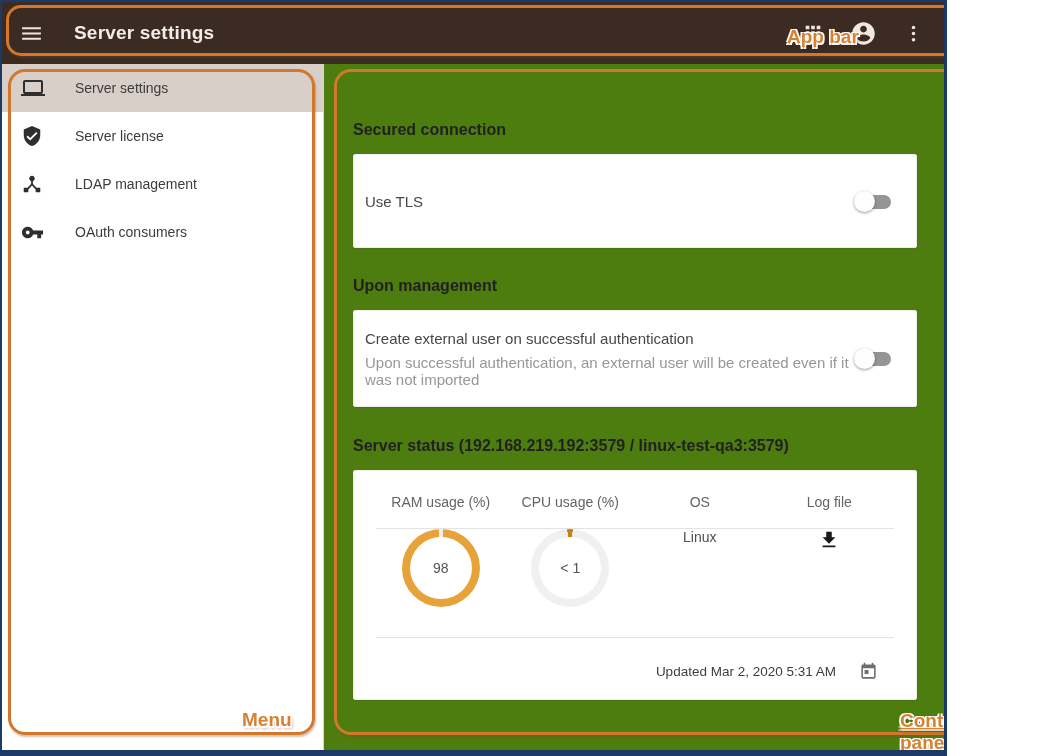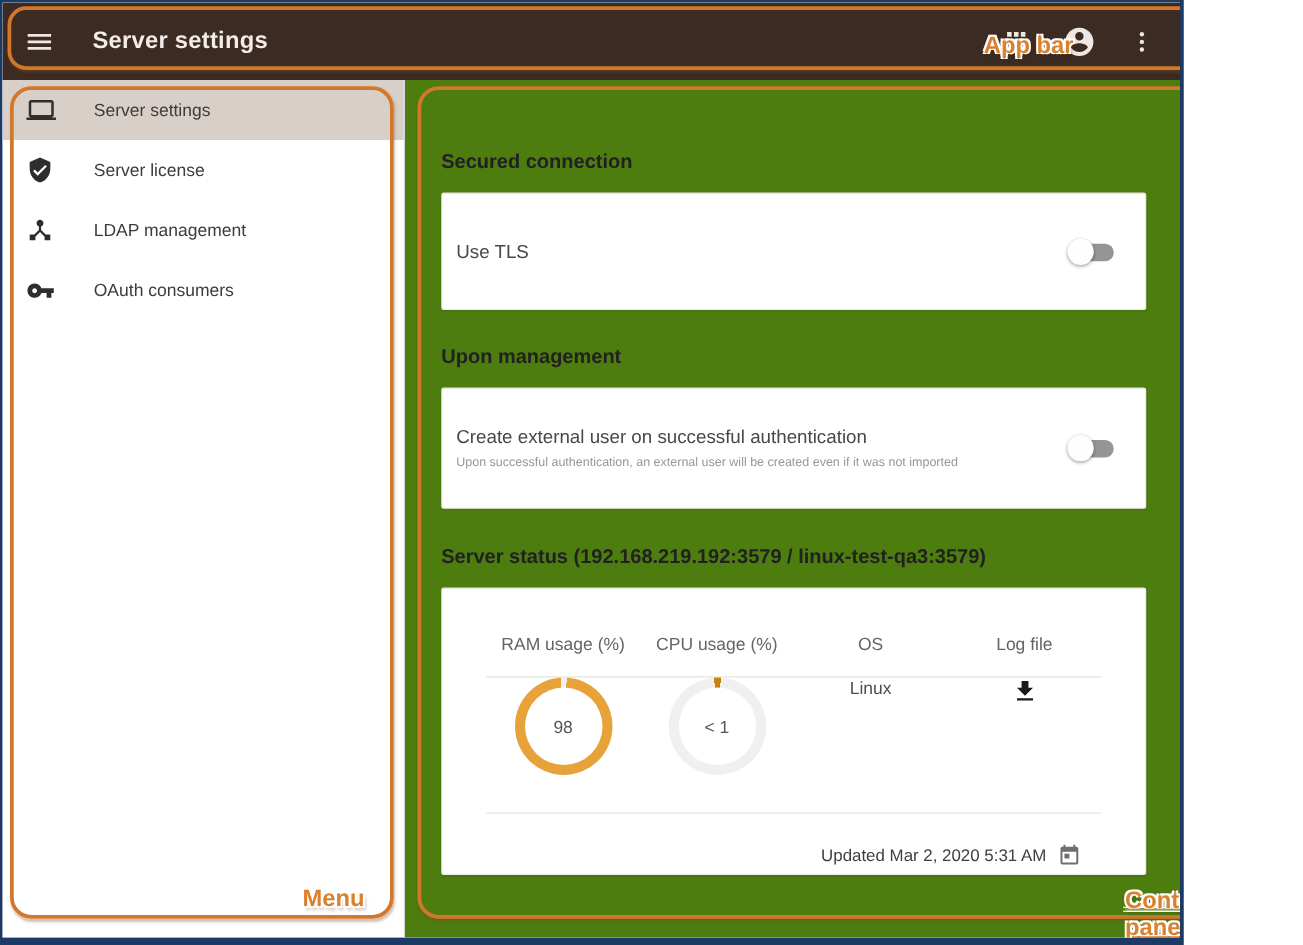--- a/index.html
+++ b/index.html
@@ -34,40 +34,40 @@
   .h1{ margin-top:57px; } .h2{ margin-top:29px; } .h3{ margin-top:30px; }
 
   .card{
     background:#fff; border:1px solid #ececec; border-radius:2px;
     box-shadow:0 1px 2px rgba(0,0,0,.07); margin-top:16px;
   }
   .setting-card{ display:flex; align-items:center; padding:0 24px 0 11px; }
   .card-1{ height:94px; }
   .card-2{ height:97px; }
   .setting-label{ font-size:15px; color:#474747; }
-  .setting-desc{ font-size:10px; color:#979797; margin-top:7px; }
+  .setting-desc{ font-size:15px; color:#979797; margin-top:7px; }
 
   
   .switch{ margin-left:auto; position:relative; width:38px; height:21px; cursor:pointer; flex:0 0 38px; }
   .switch .track{ position:absolute; left:3px; right:1px; top:4px; height:14px; border-radius:7px; background:#959595; }
   .switch .knob{ position:absolute; left:0; top:0; width:21px; height:21px; border-radius:50%;
                  background:#fefefe; box-shadow:0 1px 3px rgba(0,0,0,.4); }
 
   
-  .card-3{ height:230px; padding:17px; }
+  .card-3{ height:230px; padding:4px; }
   .table{ margin:0 18px; }
   .thead{ display:flex; height:53px; align-items:center; }
   .th{ flex:1; text-align:center; font-size:14px; color:#646464; }
   .tdivider{ height:1px; background:#e3e3e3; }
   .trow{ display:flex; height:108px; align-items:flex-start; }
   .td{ flex:1; display:flex; align-items:center; justify-content:center; font-size:14px; color:#4f4f4f; }
   .donut{ width:78px; height:78px; border-radius:50%; position:relative; }
   .donut .hole{ position:absolute; inset:8px; border-radius:50%; background:#fff;
                 display:flex; align-items:center; justify-content:center; font-size:14px; color:#555; }
-  .tfoot{ display:flex; height:67px; align-items:center; justify-content:flex-end; gap:9px; padding-right:16px; }
+  .tfoot{ display:flex; height:67px; align-items:center; justify-content:flex-end; gap:23px; padding-right:16px; }
   .updated{ font-size:13.5px; color:#3e3e3e; }
 
   
   .ann{ position:absolute; border:3px solid #d1782c; border-radius:17px;
         box-shadow:1px 2px 2px rgba(130,75,25,.35); pointer-events:none; }
   .ann-appbar{ left:4px; top:3px; width:1028px; height:51px; border-radius:15px; }
   .ann-menu{ left:6px; top:67px; width:307px; height:666px; }
   .ann-content{ left:332px; top:67px; width:696px; height:666px; }
   .ann-label{
     position:absolute; font-size:19px; font-weight:bold; color:#d9812f; pointer-events:none;

